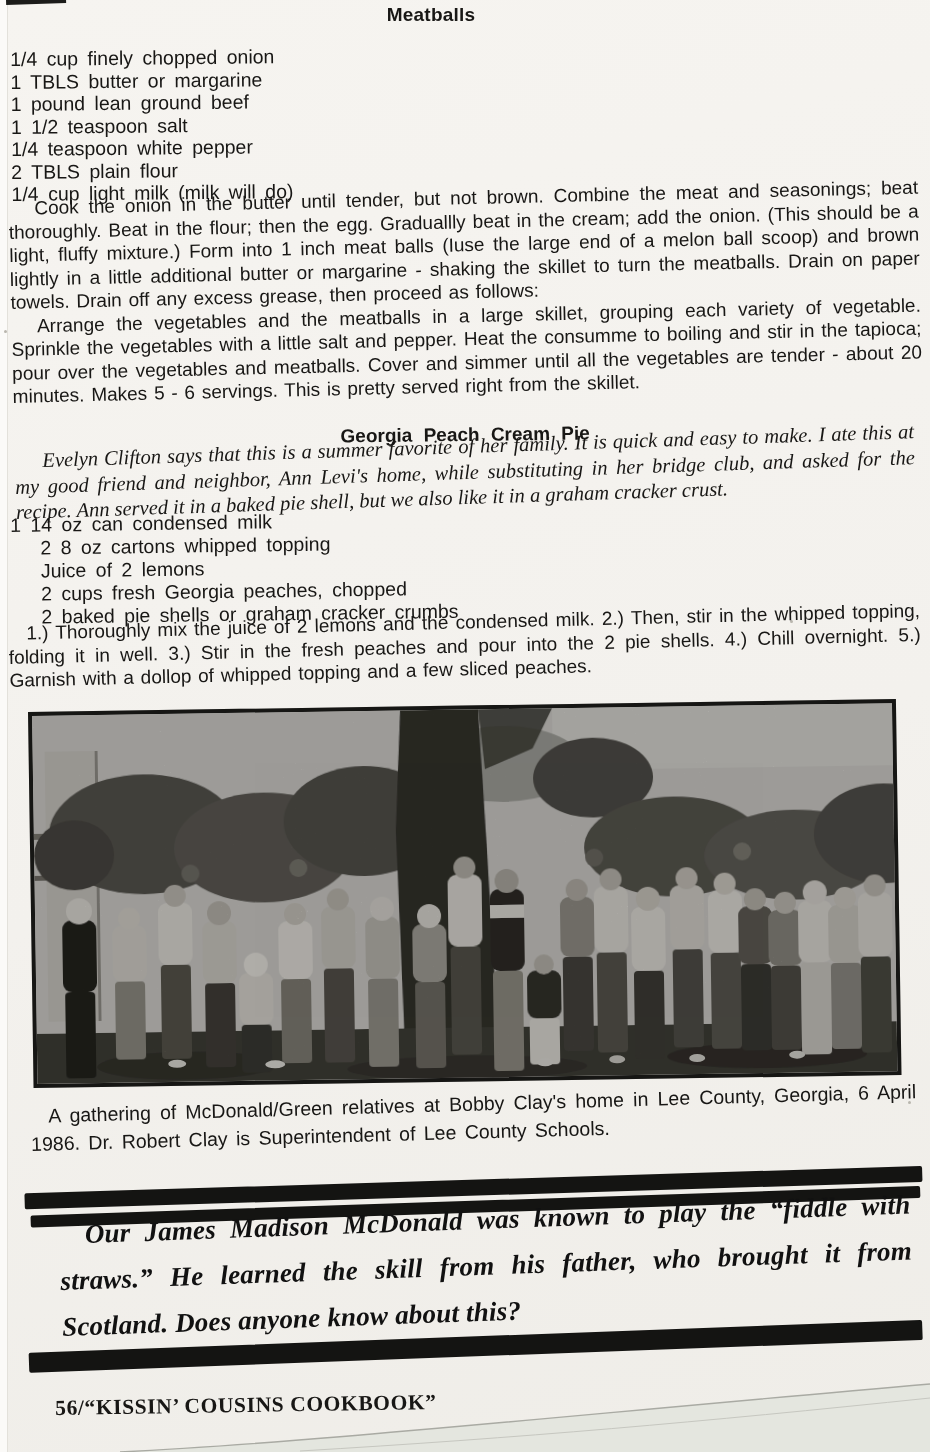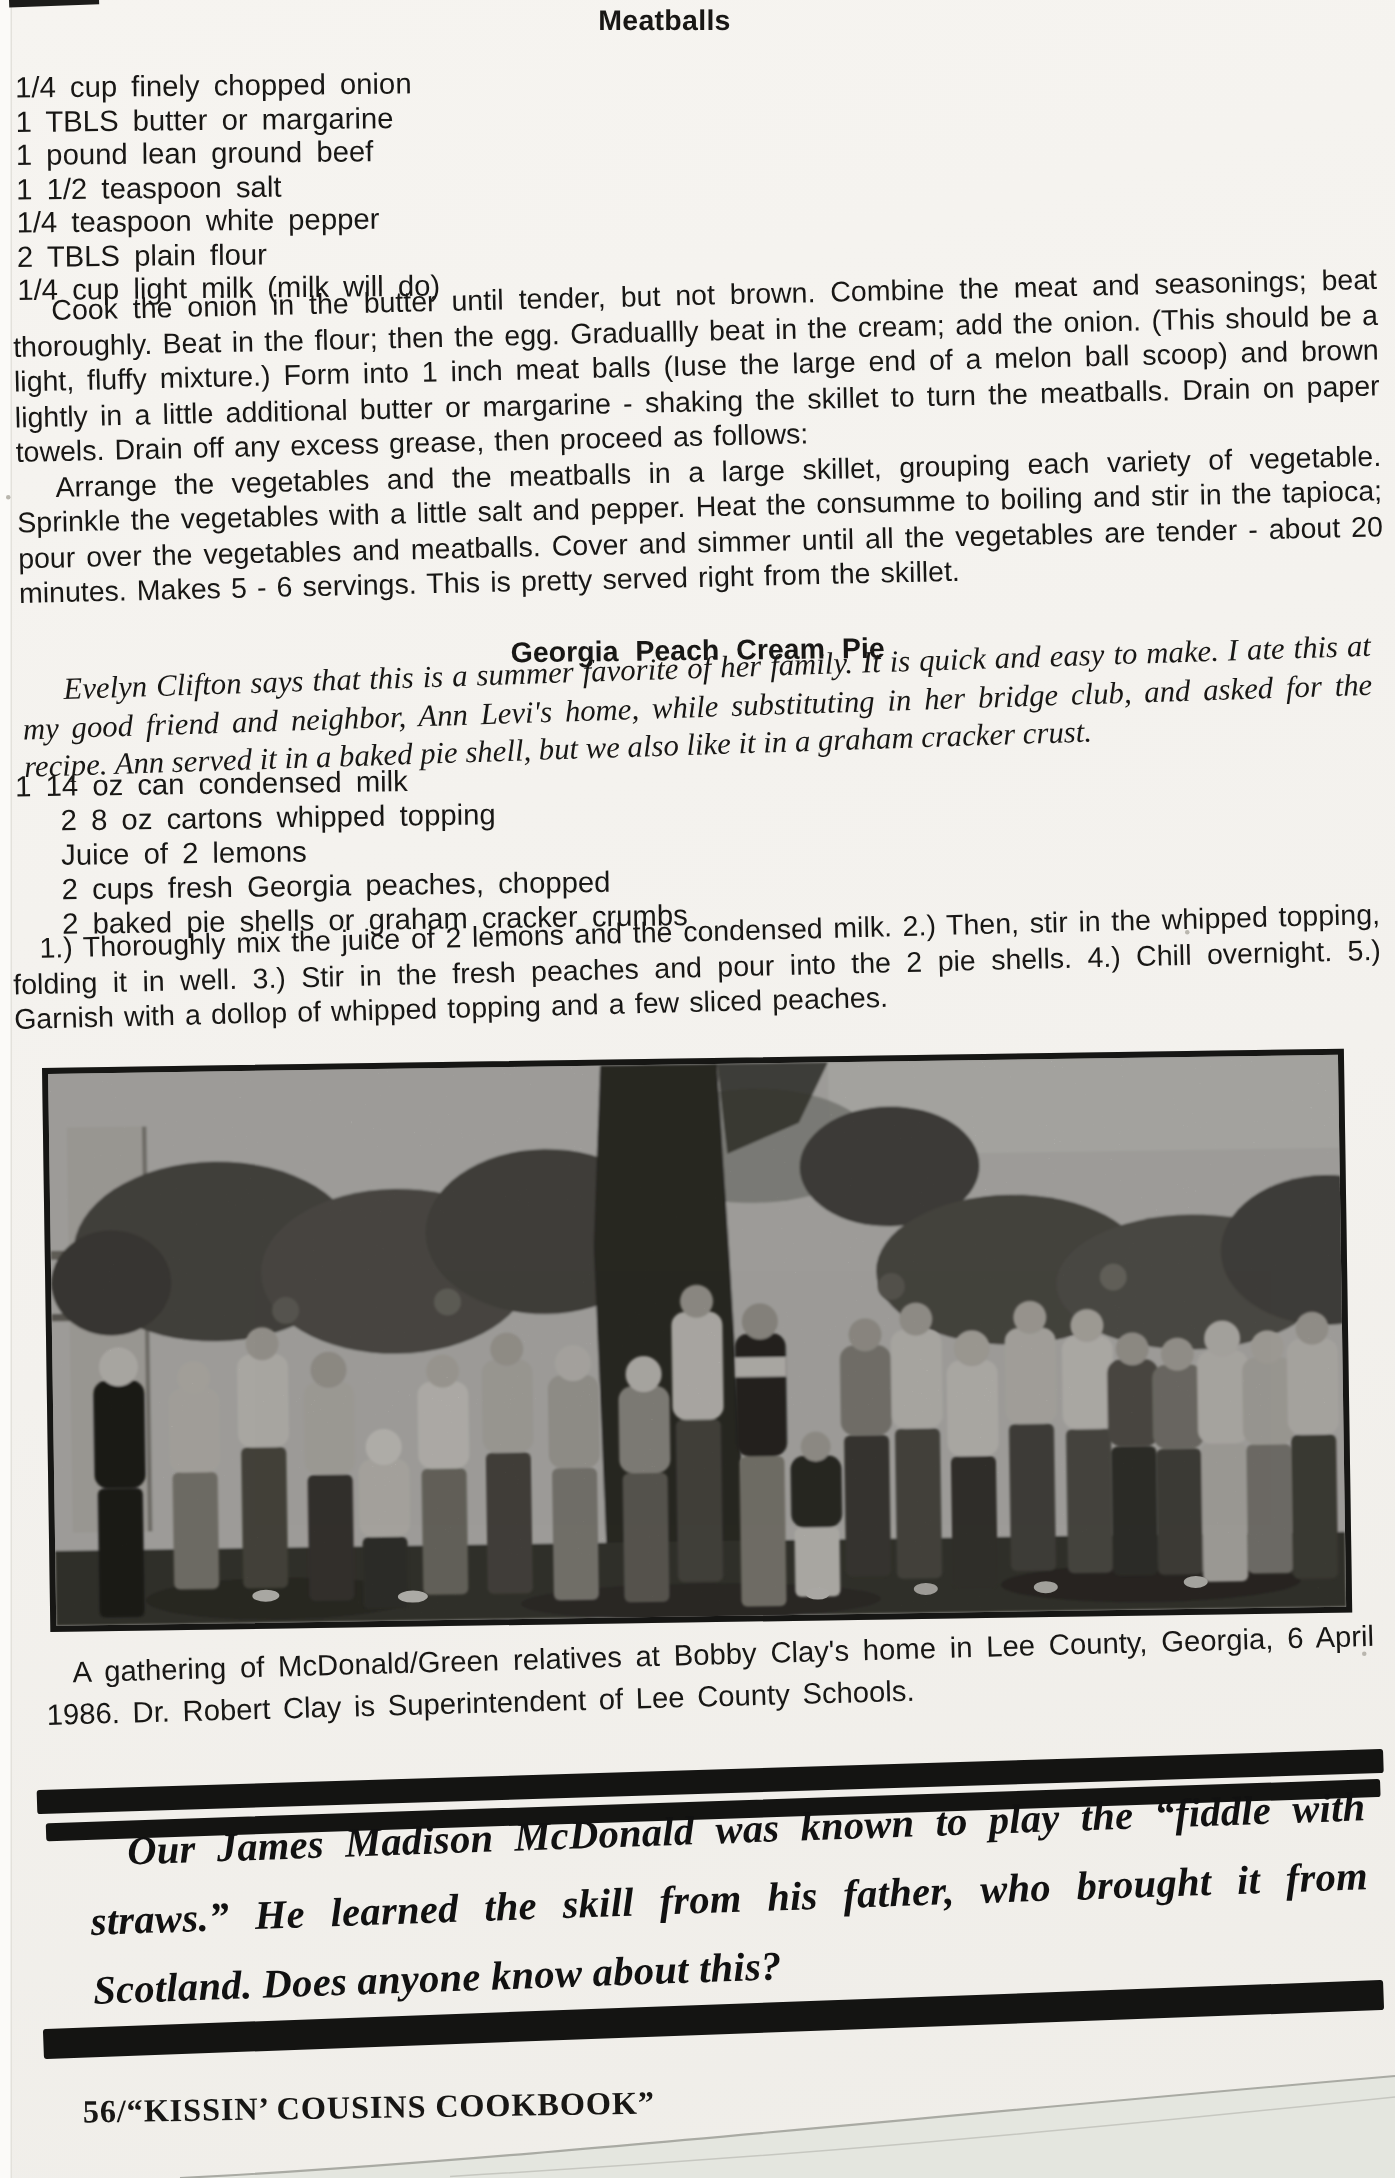--- a/index.html
+++ b/index.html
@@ -7,21 +7,21 @@
     position:relative;width:930px;height:1452px;overflow:hidden;
     background:linear-gradient(165deg,#f6f4f0 0%,#f3f1ed 55%,#efede8 100%);
     font-family:"Liberation Sans",sans-serif;color:#181715;
   }
   .left-edge{position:absolute;top:0;left:0;width:7px;height:100%;
     background:#fbfaf8;border-right:1px solid #e3e1db;}
   .corner-mark{position:absolute;top:0;left:6px;width:60px;height:5px;
     background:#1c1c1a;transform:rotate(-2deg);transform-origin:left top;}
   .speck{position:absolute;width:3px;height:3px;border-radius:50%;background:#b9b6ae;}
 
-  .title{position:absolute;top:4px;left:12px;width:862px;text-align:center;
+  .title{position:absolute;top:4px;left:0;width:862px;text-align:center;
     font-weight:bold;font-size:19px;letter-spacing:.2px;}
   .ing-list{position:absolute;top:48px;left:10px;font-size:19.5px;line-height:22.5px;
     word-spacing:4px;transform:rotate(-0.6deg);transform-origin:left top;}
   .paras{position:absolute;top:197px;left:8px;width:910px;font-size:19px;
     line-height:23.5px;word-spacing:1.5px;text-align:justify;
     transform:rotate(-1.35deg);transform-origin:left top;}
   .paras p{margin:0;text-indent:26px;}
 
   .pie-head{position:absolute;top:424px;left:0;width:930px;text-align:center;
     font-weight:bold;font-size:19px;word-spacing:6px;

